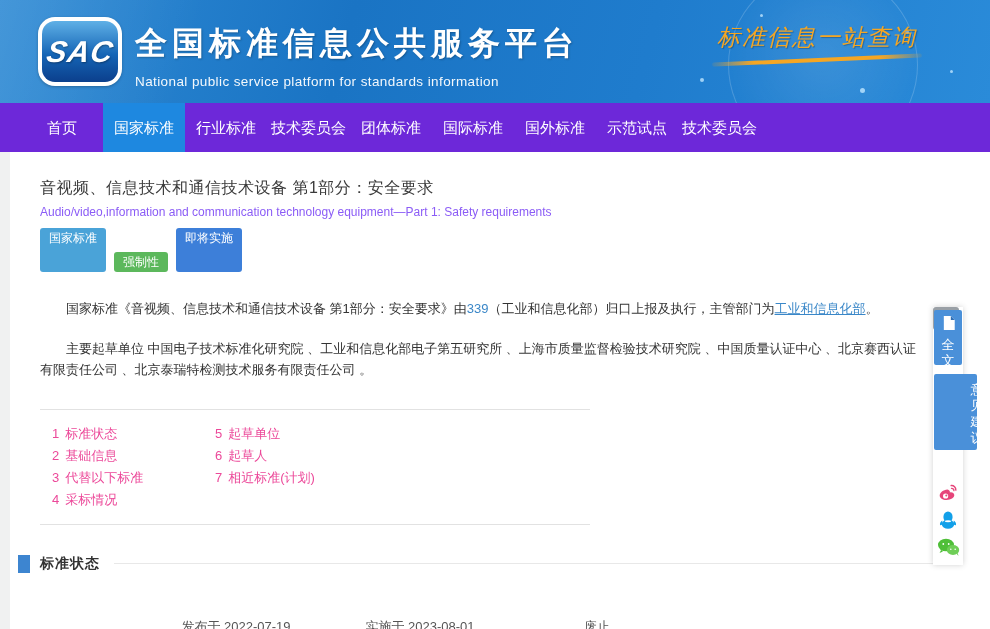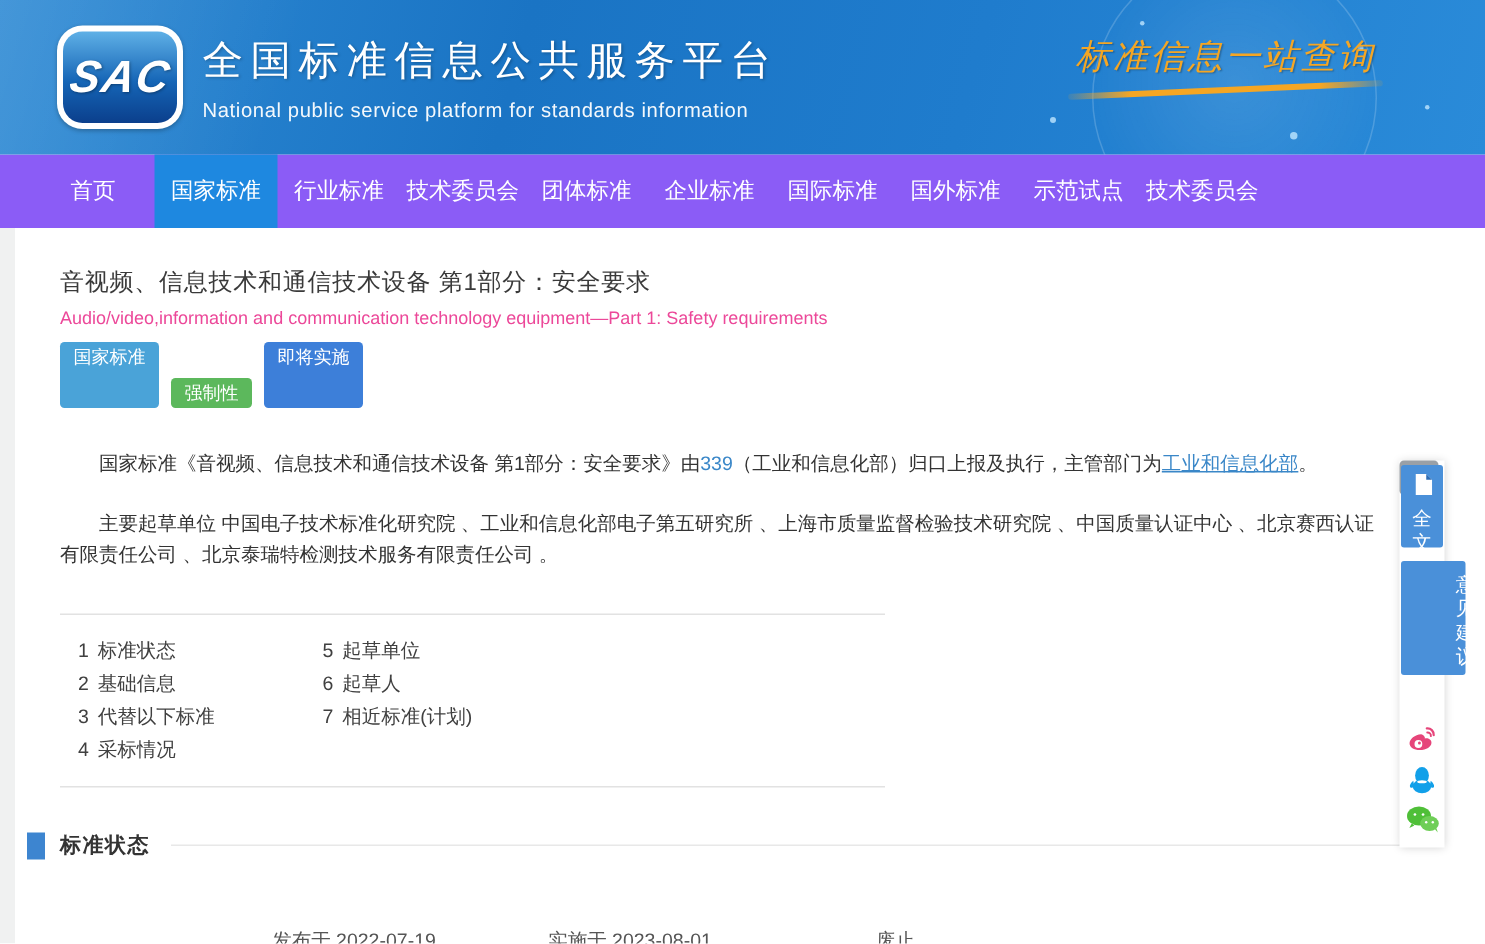--- a/index.html
+++ b/index.html
@@ -18,21 +18,21 @@
     transform:rotate(-8deg); }
   .dot { position:absolute; border-radius:50%; background:#bfe6ff; opacity:.8; }
   .logo { position:absolute; left:38px; top:17px; width:84px; height:69px;
     background:#fff; border-radius:17px; padding:4px; box-shadow:0 1px 3px rgba(0,0,0,.25); }
   .logo-inner { width:100%; height:100%; border-radius:13px;
     background:linear-gradient(180deg,#5fb0e6 0%,#1565b6 55%,#0b3f8c 100%);
     display:flex; align-items:center; justify-content:center; }
   .logo-text { color:#fff; font-size:30px; font-weight:bold; font-style:italic;
     transform:skewX(-10deg); letter-spacing:1px; text-shadow:1px 1px 2px rgba(0,0,0,.35); }
   .hdr-titles { position:absolute; left:135px; top:22px; color:#fff; }
-  .hdr-title { font-size:27px; font-weight:normal; letter-spacing:5px;
+  .hdr-title { font-size:32px; font-weight:bold; letter-spacing:5px;
     text-shadow:1px 1px 2px rgba(0,0,0,.25); }
   .hdr-sub { font-size:13.5px; margin-top:8px; letter-spacing:.4px; opacity:.95; }
   .slogan { position:absolute; left:712px; top:22px; width:210px; text-align:center; }
   .slogan-text { color:#f9b13c; font-size:23px; font-weight:normal; font-style:italic;
     letter-spacing:2px; text-shadow:1px 1px 1px rgba(0,0,0,.25); white-space:nowrap; }
   .slogan-line { margin-top:5px; height:4px; transform:rotate(-2.5deg);
     background:linear-gradient(90deg, rgba(245,166,35,0) 0%, #f5a623 18%, #f Keine5a623 82%, rgba(245,166,35,0) 100%);
     background:linear-gradient(90deg, rgba(245,166,35,.1) 0%, #f5a623 20%, #f5a623 80%, rgba(245,166,35,.1) 100%);
     border-radius:2px; }
 
@@ -40,39 +40,39 @@
   .nav { height:49px; display:flex; padding-left:21px; }
   .nav-item { min-width:82px; height:49px; line-height:49px; text-align:center;
     color:#fff; font-size:15px; padding:0 4px; cursor:pointer; }
 
   
   .page { position:relative; height:477px; background:#fff; }
   .left-strip { position:absolute; left:0; top:0; width:10px; height:477px; background:#f0f1f1; }
   .content { position:relative; margin-left:40px; width:880px; padding-top:26px; }
 
   .std-title { font-size:16px; color:#3a3a3a; letter-spacing:.5px; }
-  .std-title-en { font-size:12px; color:#ec4899; margin-top:6px; }
+  .std-title-en { font-size:12px; color:#8b5cf6; margin-top:6px; }
   .tags { margin-top:9px; display:flex; gap:8px; }
   .tag { color:#fff; font-size:12px; padding:3px 9px; border-radius:3px; line-height:1.2; }
 
   .para { font-size:13px; color:#333; line-height:1.65; margin-top:18px;
     text-indent:2em; width:880px; }
   .para.first { margin-top:26px; }
   .plink { color:#3a87c8; text-decoration:none; cursor:pointer; }
   .plink.u { text-decoration:underline; }
 
   
   .toc { margin-top:28px; width:550px; display:flex;
     border-top:1px solid #e2e2e2; border-bottom:1px solid #e2e2e2; }
   .toc-label { width:70px; background:#f5f5f5; display:flex; align-items:center;
     justify-content:center; font-size:15px; color:#4a4a4a; }
   .toc-body { flex:1; display:flex; padding:13px 0 13px 12px; }
   .toc-col { display:flex; flex-direction:column; }
   .toc-col.c1 { width:163px; }
-  .toc-item { font-size:13px; color:#404040; line-height:22px; cursor:pointer; white-space:nowrap; }
+  .toc-item { font-size:13px; color:#ec4899; line-height:22px; cursor:pointer; white-space:nowrap; }
   .toc-item .n { margin-right:6px; }
 
   
   .sec-head { display:flex; align-items:center; margin-top:30px; margin-left:-22px; }
   .sec-marker { width:12px; height:18px; }
   .sec-title { font-size:14px; font-weight:bold; color:#333; margin-left:10px; letter-spacing:1px; }
   .sec-line { flex:1; height:1px; background:#e8e8e8; margin-left:14px; margin-right:-38px; }
 
   .timeline { position:relative; height:50px; margin-top:22px; }
   .tl-label { position:absolute; top:0; transform:translateX(-50%); font-size:13px;
@@ -113,27 +113,26 @@
   <div class="hdr-titles">
     <div class="hdr-title">全国标准信息公共服务平台</div>
     <div class="hdr-sub">National public service platform  for standards information</div>
   </div>
   <div class="slogan">
     <div class="slogan-text" style="color: rgb(245, 166, 35);">标准信息一站查询</div>
     <div class="slogan-line"></div>
   </div>
 </header>
 
-<nav class="nav" style="background: #8b5cf6;">
+<nav class="nav" style="background: #6d28d9;">
   <div class="nav-item">首页</div>
   <div class="nav-item" style="background: rgb(30, 136, 224);">国家标准</div>
   <div class="nav-item">行业标准</div>
   <div class="nav-item">技术委员会</div>
   <div class="nav-item">团体标准</div>
-  <div class="nav-item">企业标准</div>
   <div class="nav-item">国际标准</div>
   <div class="nav-item">国外标准</div>
   <div class="nav-item">示范试点</div>
   <div class="nav-item">技术委员会</div>
 </nav>
 
 <div class="page">
   <div class="left-strip"></div>
 
   <main class="content">

